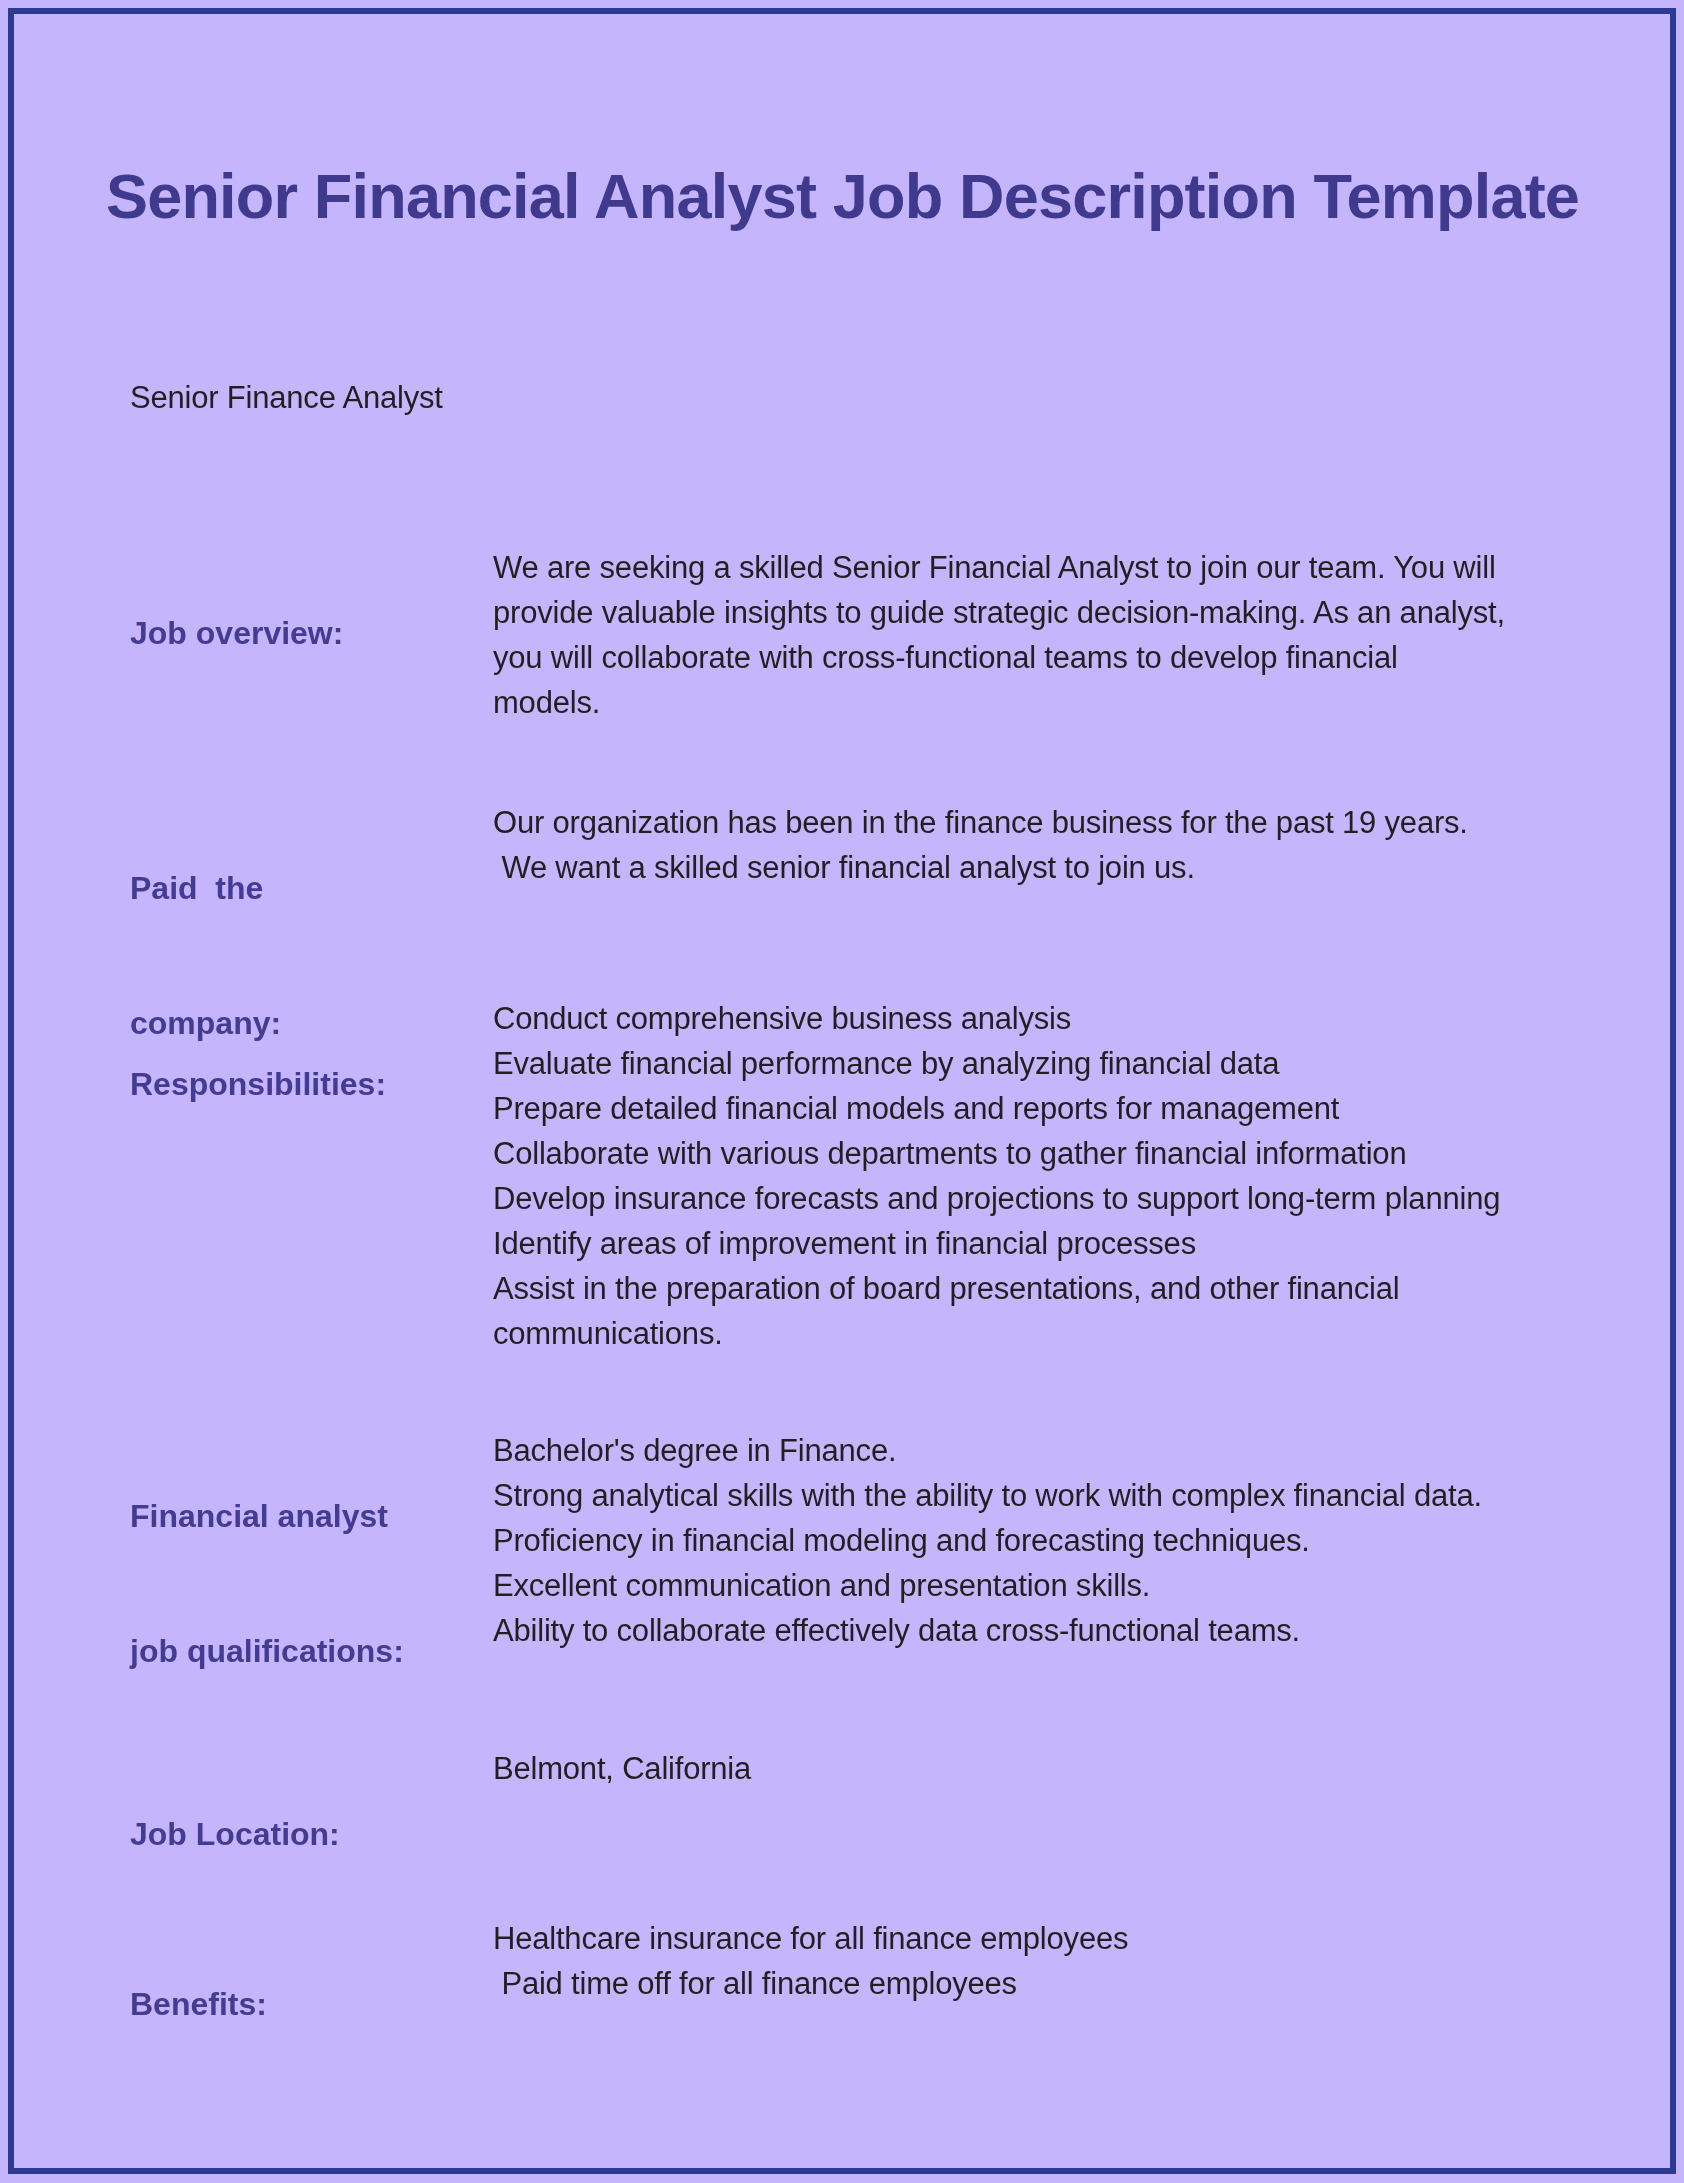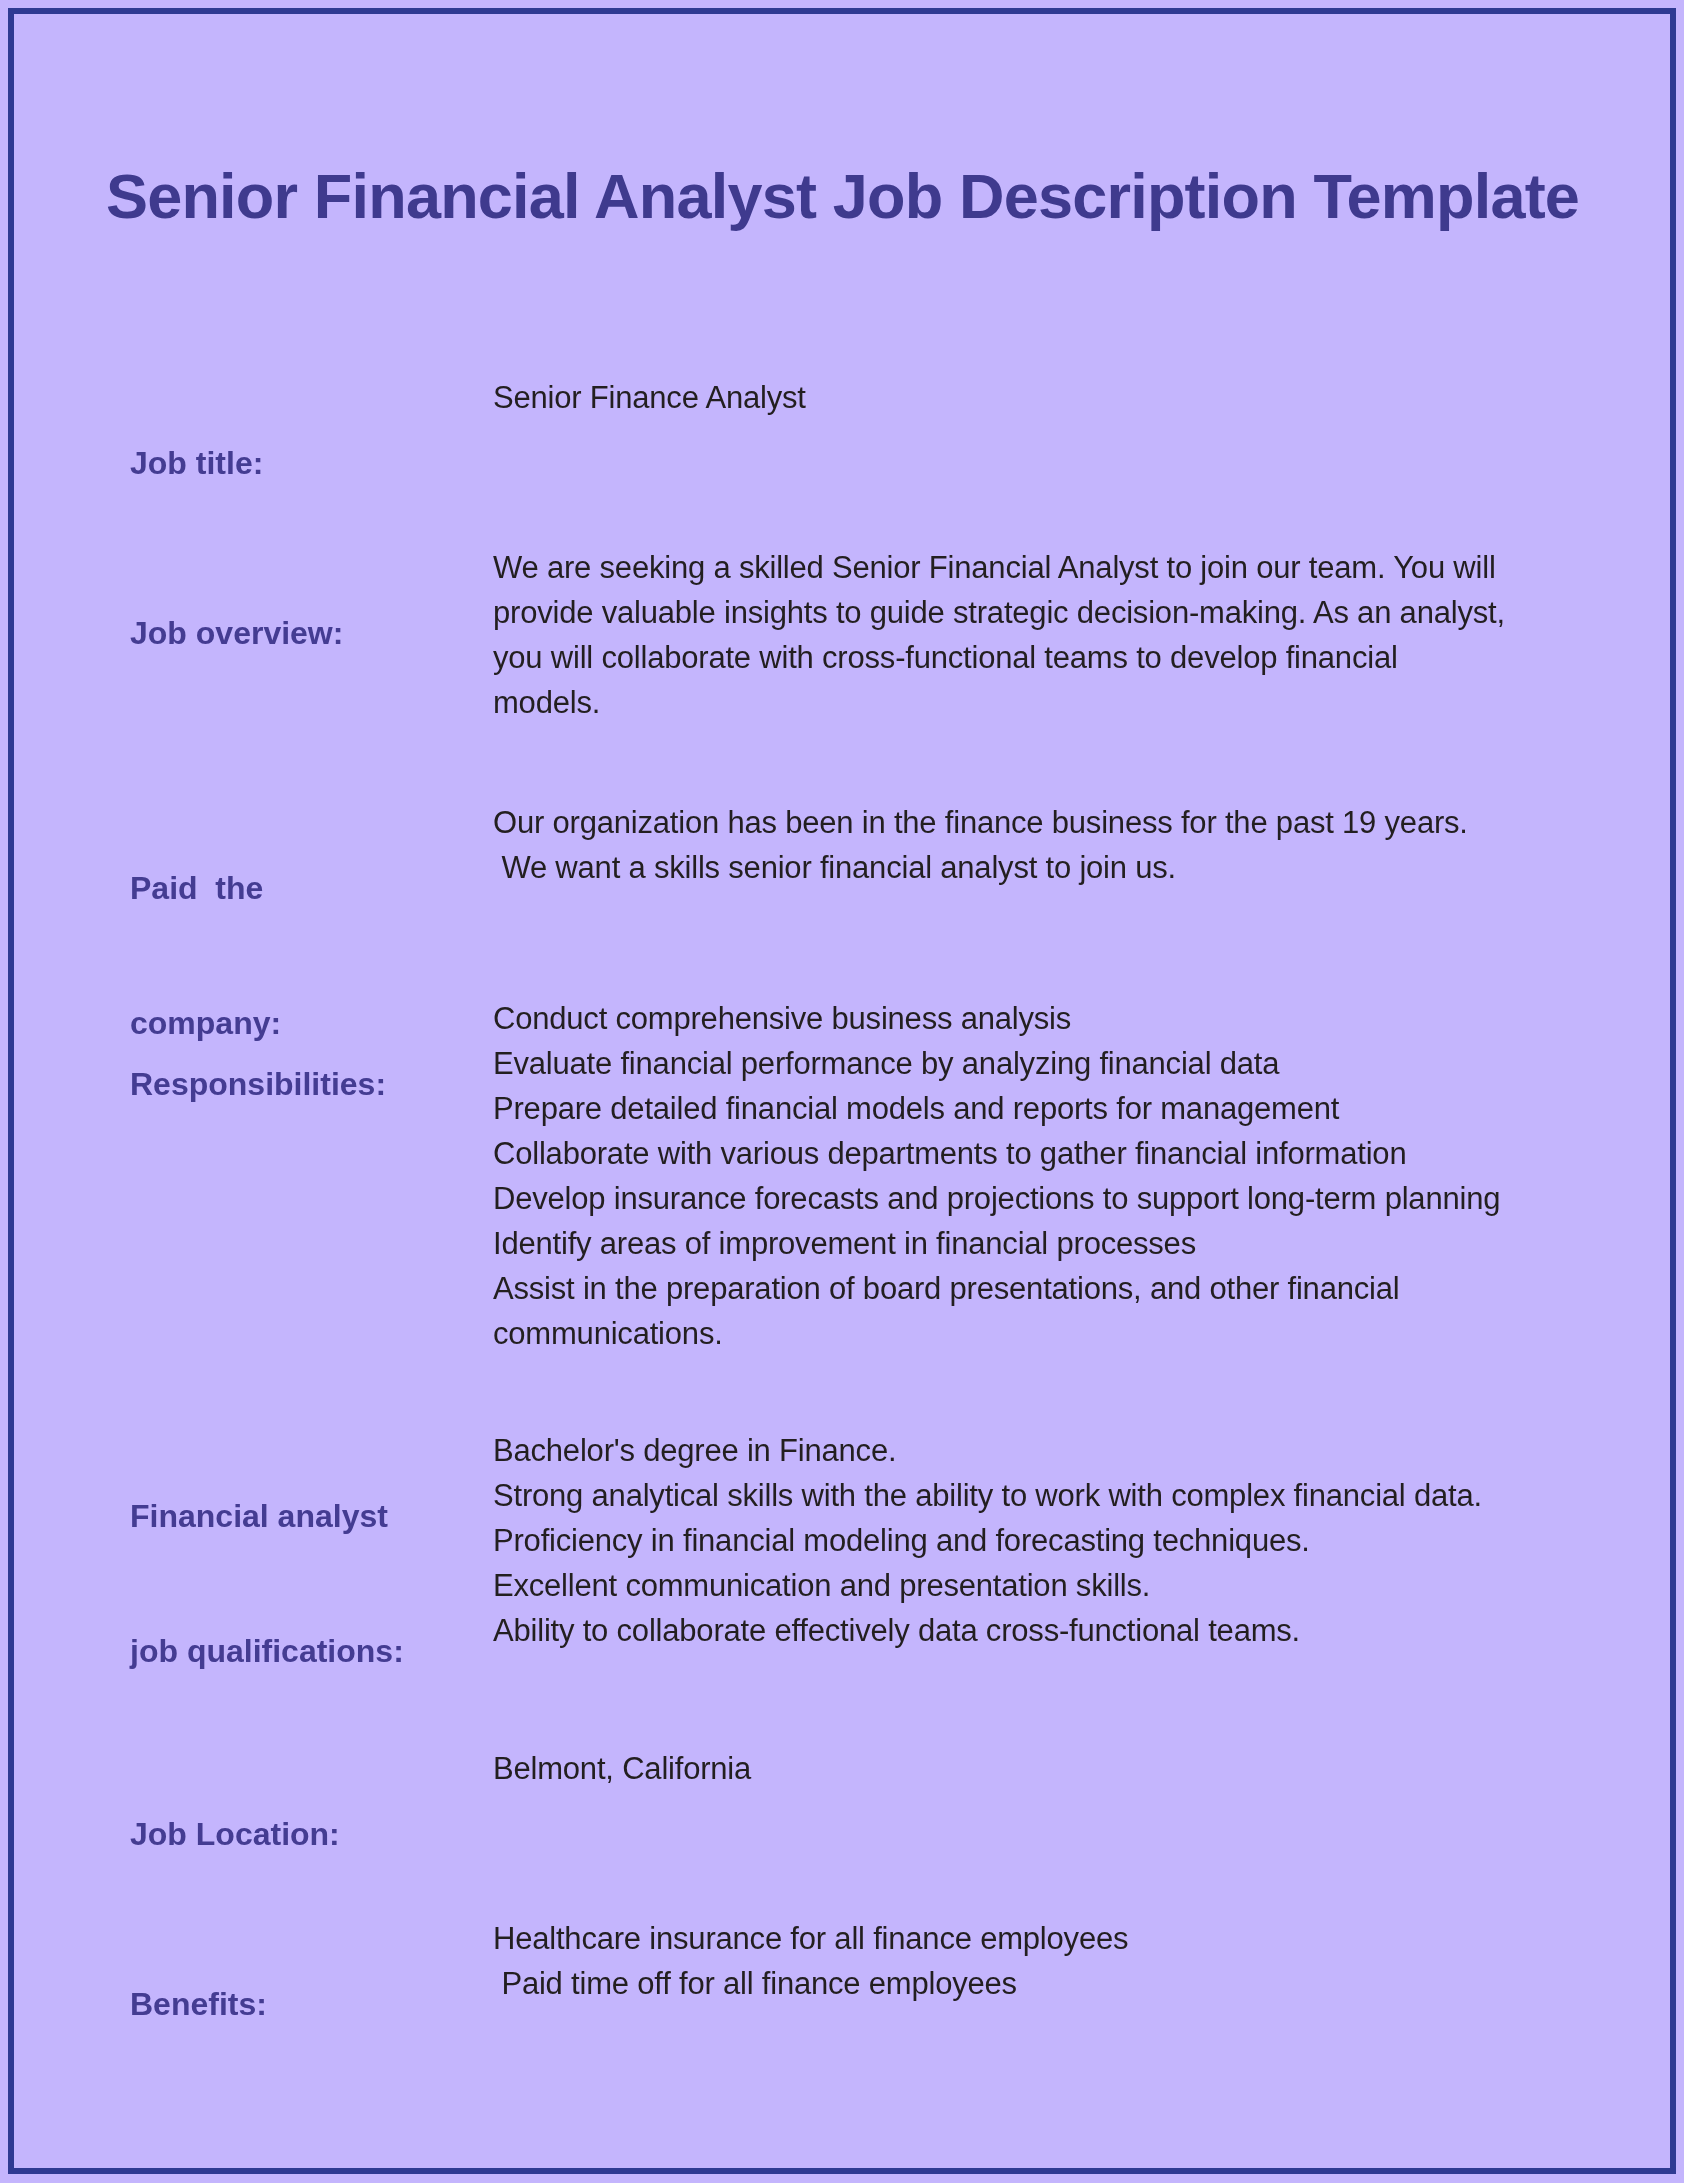--- a/index.html
+++ b/index.html
@@ -66,23 +66,20 @@
 </style>
 </head>
 <body>
 
 <div class="page">
   <div class="page-border"></div>
 
   <h1 class="doc-title">Senior Financial Analyst Job Description Template</h1>
 
   <div class="section" style="top:351px">
-    <div class="label">
-      <div>Job title:</div>
-    </div>
     <div class="body">
       <div class="body-line">Senior Finance Analyst</div>
     </div>
   </div>
 
   <div class="section" style="top:521px">
     <div class="label">
       <div>Job overview:</div>
     </div>
     <div class="body">
@@ -93,21 +90,21 @@
     </div>
   </div>
 
   <div class="section" style="top:776px">
     <div class="label">
       <div>Paid  the</div>
       <div>company:</div>
     </div>
     <div class="body">
       <div class="body-line">Our organization has been in the finance business for the past 19 years.</div>
-      <div class="body-line"> We want a skills senior financial analyst to join us.</div>
+      <div class="body-line"> We want a skilled senior financial analyst to join us.</div>
     </div>
   </div>
 
   <div class="section" style="top:972px">
     <div class="label">
       <div>Responsibilities:</div>
     </div>
     <div class="body">
       <div class="body-line">Conduct comprehensive business analysis</div>
       <div class="body-line">Evaluate financial performance by analyzing financial data</div>

